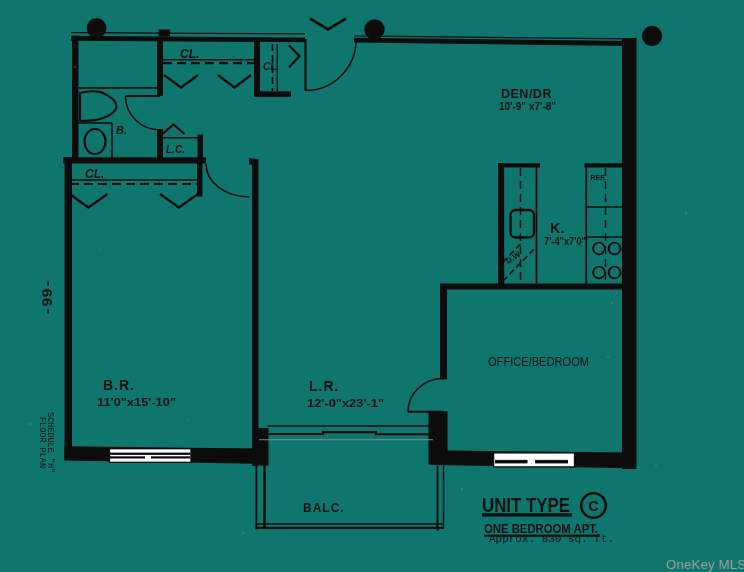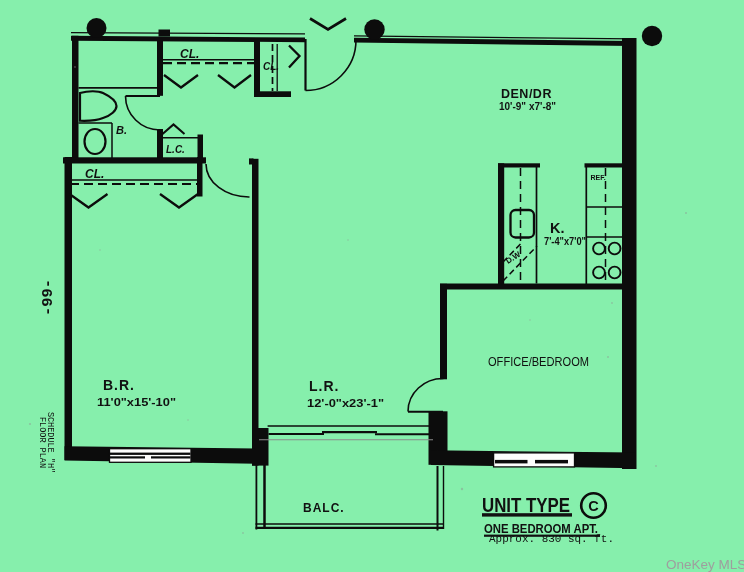--- a/index.html
+++ b/index.html
@@ -1,16 +1,16 @@
 <!DOCTYPE html>
 <html><head>
 <meta charset="utf-8">
 <style>
 html,body{margin:0;padding:0;background:#fdfdfc;}
-#page{position:relative;width:744px;height:572px;background:#86efac;overflow:hidden;
+#page{position:relative;width:744px;height:572px;background:#0f766e;overflow:hidden;
 font-family:"Liberation Sans", sans-serif;}
 svg{position:absolute;left:0;top:0;}
 </style>
 </head>
 <body>
 <div id="page">
 <svg width="744" height="572" viewBox="0 0 744 572">
 <g stroke="none" fill="#0c0c0c">
 
 <polygon points="71,32 305,33.2 305,34.5 71,33.3"></polygon>

